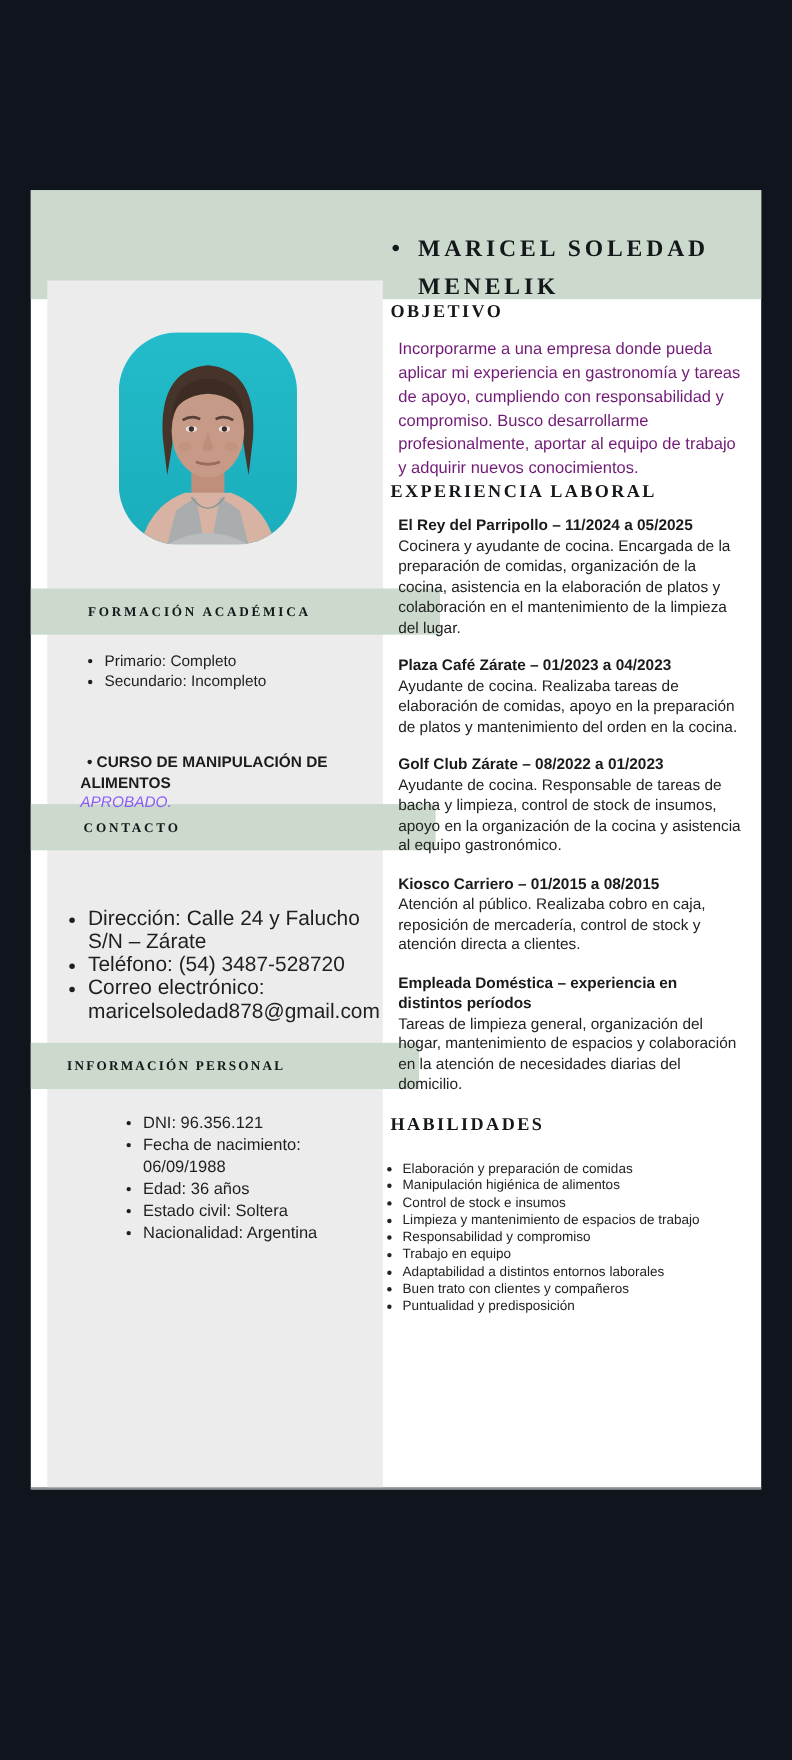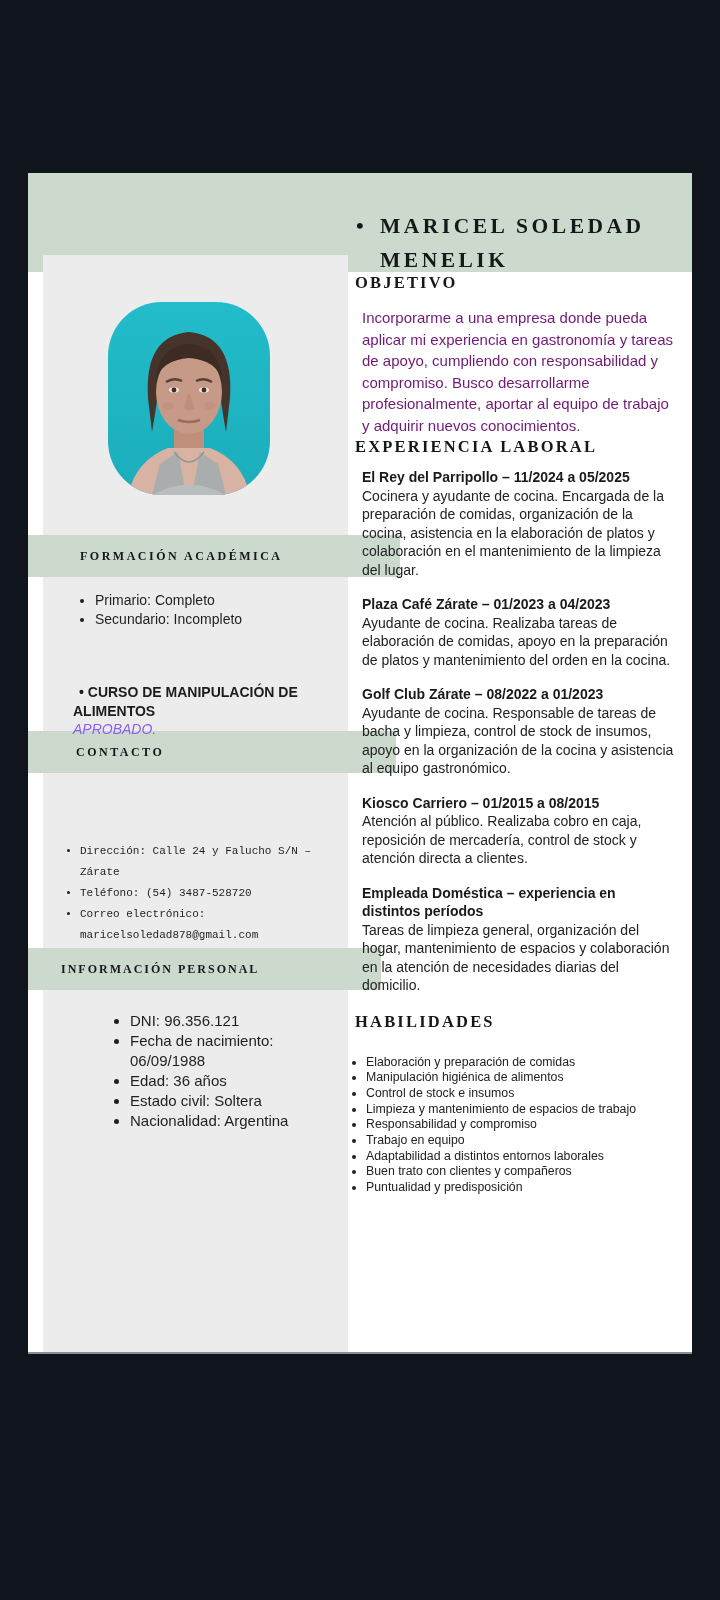--- a/index.html
+++ b/index.html
@@ -45,21 +45,21 @@
   .band-formacion{top:362px;padding-left:52px;}
   .band-contacto{top:558px;padding-left:48px;}
   .band-personal{top:775px;padding-left:33px;letter-spacing:2px;}
   
   .sb-block{position:absolute;left:15px;width:305px;box-sizing:border-box;color:#1f1f1f;}
   .formacion-list{top:418px;font-size:14px;line-height:18.5px;}
   .formacion-list ul{margin:0;padding-left:52px;}
   .curso-block{top:475px;padding-left:30px;width:290px;margin-top:35px;}
   .curso-title{margin:0;font-size:14px;line-height:18.5px;font-weight:bold;color:#1c1c1c;max-width:250px;text-indent:6px;}
   .curso-estado{margin:0;font-size:14px;line-height:19px;font-style:italic;color:#8b5cf6;}
-  .contacto-list{top:668px;font-size:11px;line-height:21px;font-family:Liberation Mono, monospace;}
+  .contacto-list{top:652px;font-size:19px;line-height:21px;}
   .contacto-list ul{margin:0;padding-left:37px;}
   .contacto-list li{padding-right:18px;}
   .personal-list{top:838px;font-size:15px;line-height:20px;padding-left:44px;}
   .personal-list ul{margin:0;padding-left:43px;}
   li{margin:0;}
   
   .main{
     position:absolute;left:320px;top:0;width:340px;
   }
   .name-block{

